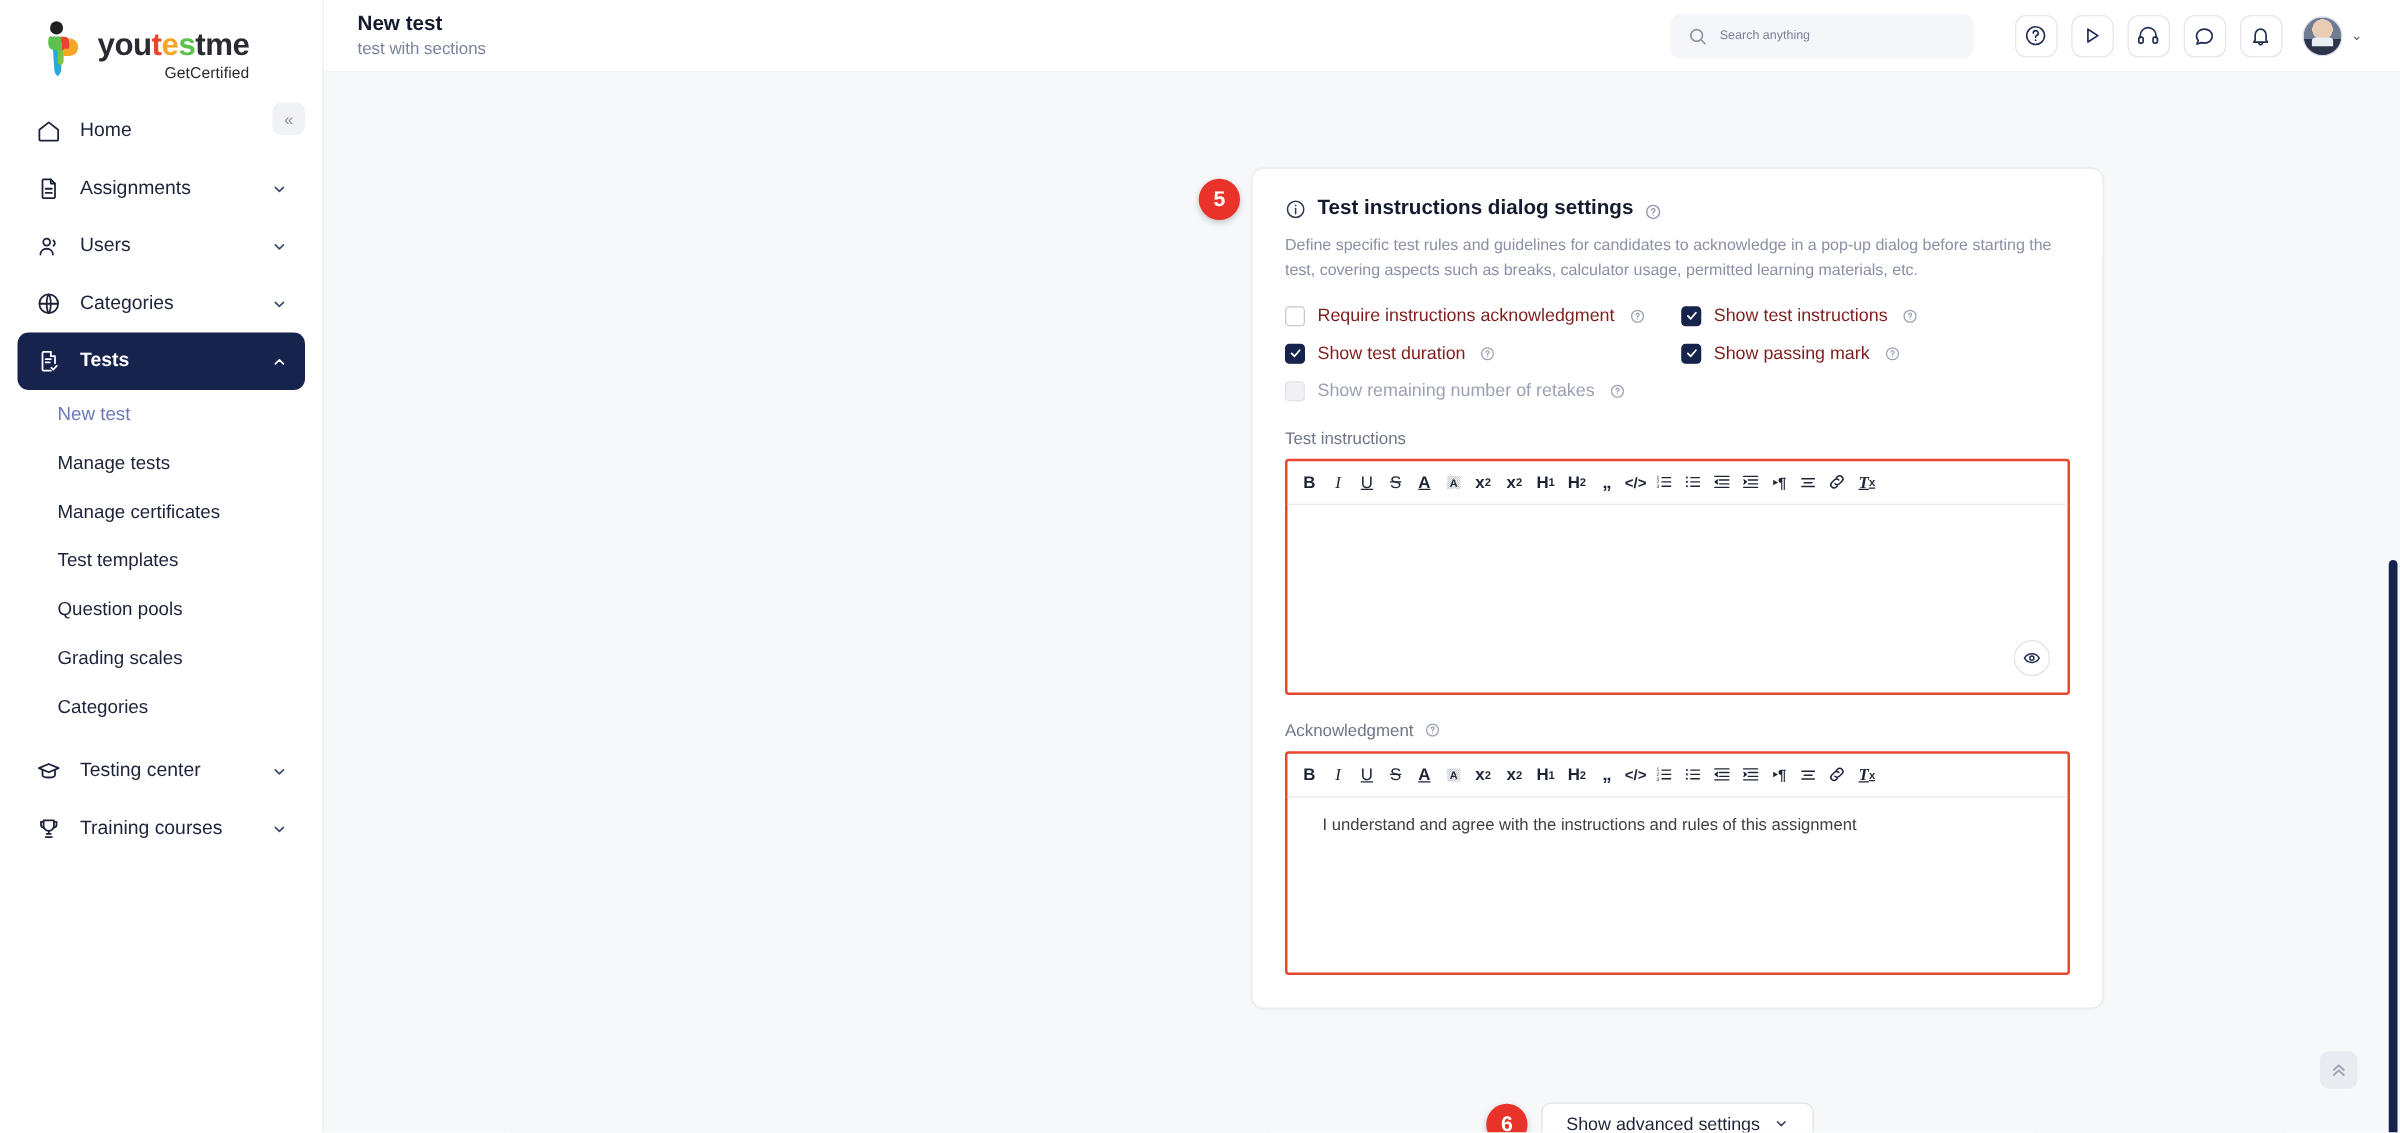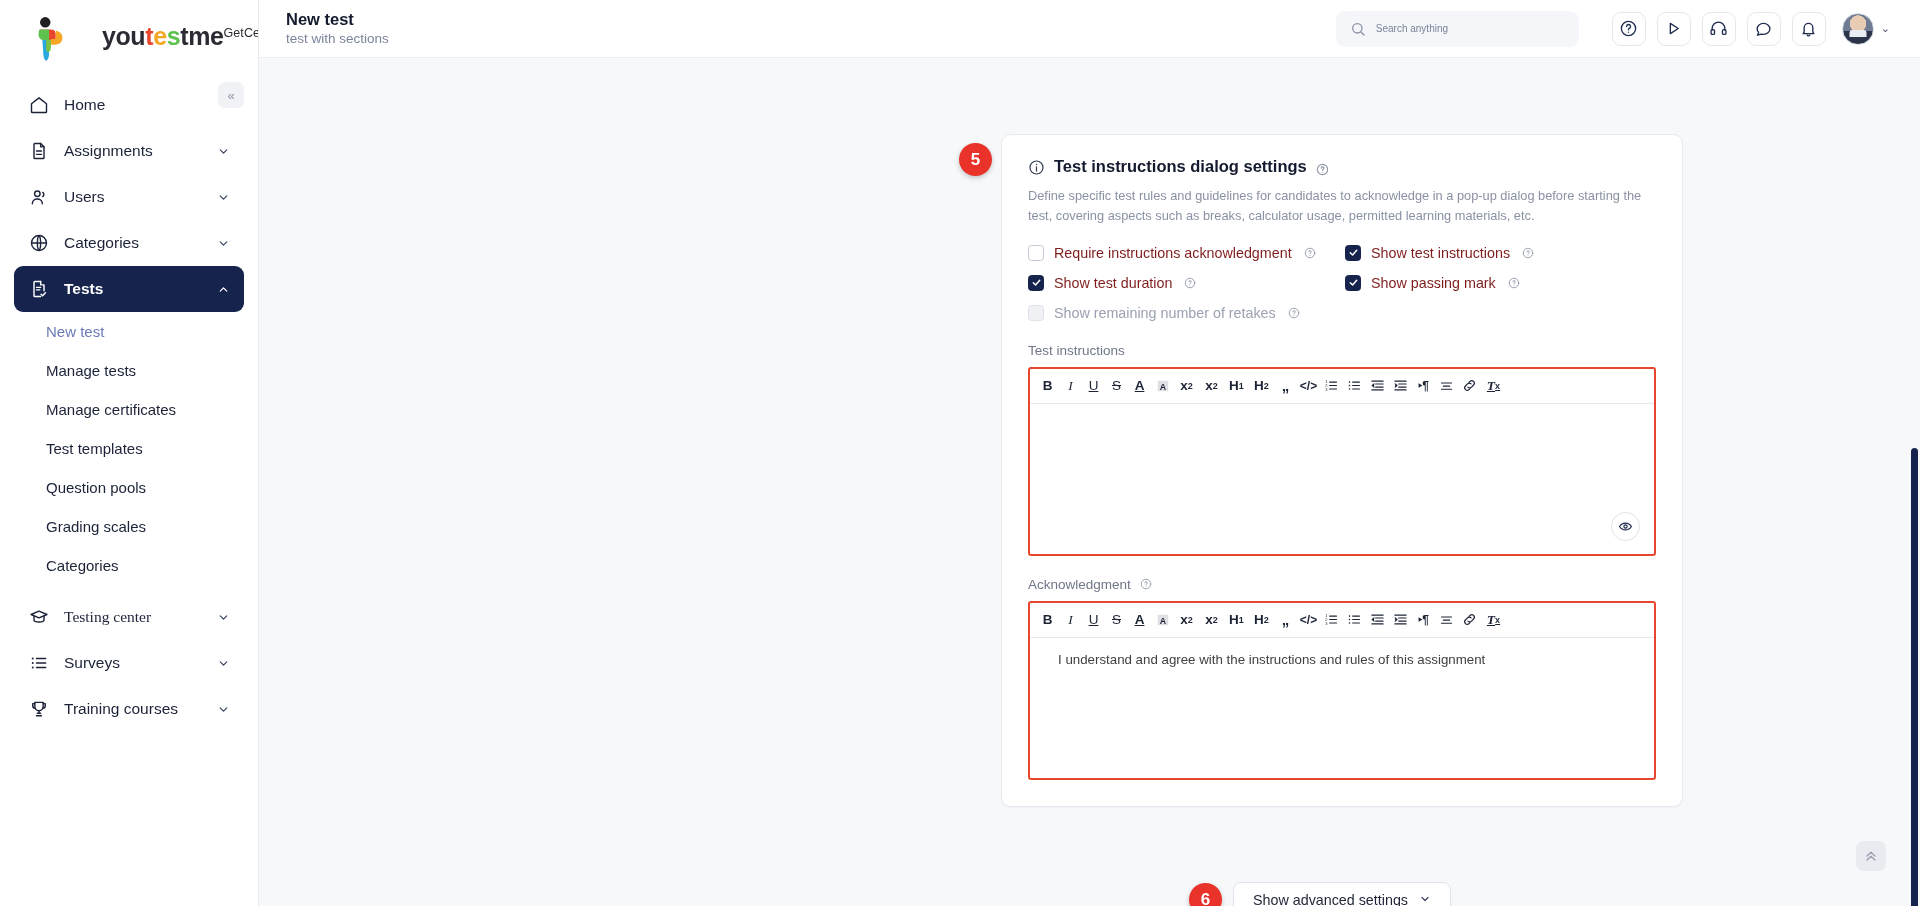--- a/index.html
+++ b/index.html
@@ -16,21 +16,21 @@
     width: 259px; height: 906px;
     background: #ffffff;
     border-right: 1px solid #e8eaef;
     flex: 0 0 259px;
     position: relative;
     overflow: hidden;
   }
   .logo-wrap { padding: 18px 0 0 30px; height: 64px; }
   .logo { display: flex; align-items: flex-start; gap: 8px; }
   .logo-mark { width: 40px; height: 46px; flex: 0 0 40px; margin-top: -2px;}
-  .logo-text-wrap { display: flex; line-height: 1; padding-top: 6px; margin-left: 24px;}
+  .logo-text-wrap { display: flex; flex-direction: column; line-height: 1; padding-top: 6px;}
   .logo-word { font-size: 25px; font-weight: 700; letter-spacing: -0.4px; }
   .logo-word .c-dark { color: #2b2b33; }
   .logo-word .c-red  { color: #e8452c; }
   .logo-word .c-org  { color: #f5a623; }
   .logo-word .c-grn  { color: #5cc14d; }
   .logo-sub { font-size: 12.5px; color: #2b2b33; letter-spacing: 0.1px; margin-top: 3px; text-align: right; }
 
   .collapse-btn {
     position: absolute; top: 82px; right: 14px;
     width: 26px; height: 26px; border-radius: 7px;
@@ -315,51 +315,35 @@
       </div>
 
       <div class="nav-sub current">New test</div>
       <div class="nav-sub">Manage tests</div>
       <div class="nav-sub">Manage certificates</div>
       <div class="nav-sub">Test templates</div>
       <div class="nav-sub">Question pools</div>
       <div class="nav-sub">Grading scales</div>
       <div class="nav-sub">Categories</div>
 
-      <div class="nav-item" style="margin-top:9px;font-family:Liberation Serif, serif;">
+      <div class="nav-item" style="margin-top:9px;">
         <span class="nav-ico">
           <svg width="20" height="20" viewBox="0 0 24 24" fill="none" stroke="#1c2339" stroke-width="1.7" stroke-linecap="round" stroke-linejoin="round">
               <path d="M2.5 9 12 5l9.5 4-9.5 4z"></path>
               <path d="M6 11v4.5c0 1.4 2.7 2.5 6 2.5s6-1.1 6-2.5V11"></path>
             </svg>
         </span>
         <span class="nav-label">Testing center</span>
         <span class="nav-chev">
           <svg width="13" height="13" viewBox="0 0 24 24" fill="none" stroke="#3d4a63" stroke-width="2.4" stroke-linecap="round" stroke-linejoin="round">
               <path d="M6 9l6 6 6-6"></path>
             </svg>
         </span>
       </div>
 
-      <div class="nav-item">
-        <span class="nav-ico">
-          <svg width="20" height="20" viewBox="0 0 24 24" fill="none" stroke="#1c2339" stroke-width="1.8" stroke-linecap="round">
-              <circle cx="4.5" cy="6.5" r="1.2" fill="#1c2339" stroke="none"></circle>
-              <circle cx="4.5" cy="12" r="1.2" fill="#1c2339" stroke="none"></circle>
-              <circle cx="4.5" cy="17.5" r="1.2" fill="#1c2339" stroke="none"></circle>
-              <path d="M9 6.5h11M9 12h11M9 17.5h11"></path>
-            </svg>
-        </span>
-        <span class="nav-label">Surveys</span>
-        <span class="nav-chev">
-          <svg width="13" height="13" viewBox="0 0 24 24" fill="none" stroke="#3d4a63" stroke-width="2.4" stroke-linecap="round" stroke-linejoin="round">
-              <path d="M6 9l6 6 6-6"></path>
-            </svg>
-        </span>
-      </div>
 
       <div class="nav-item">
         <span class="nav-ico">
           <svg width="20" height="20" viewBox="0 0 24 24" fill="none" stroke="#1c2339" stroke-width="1.7" stroke-linecap="round" stroke-linejoin="round">
               <path d="M7 4h10v5a5 5 0 0 1-10 0z"></path>
               <path d="M7 5.5H4.5V8a3 3 0 0 0 3 3M17 5.5h2.5V8a3 3 0 0 1-3 3"></path>
               <path d="M12 14v3M9 20h6M10 17h4"></path>
             </svg>
         </span>
         <span class="nav-label">Training courses</span>

